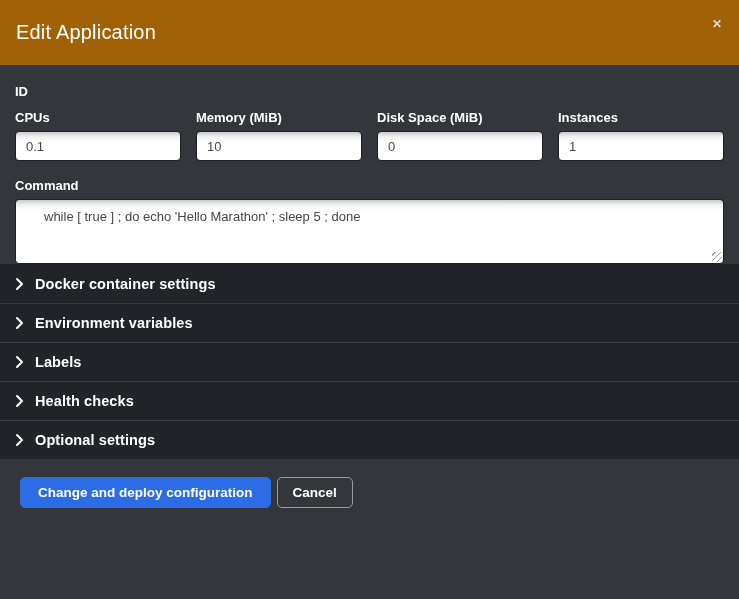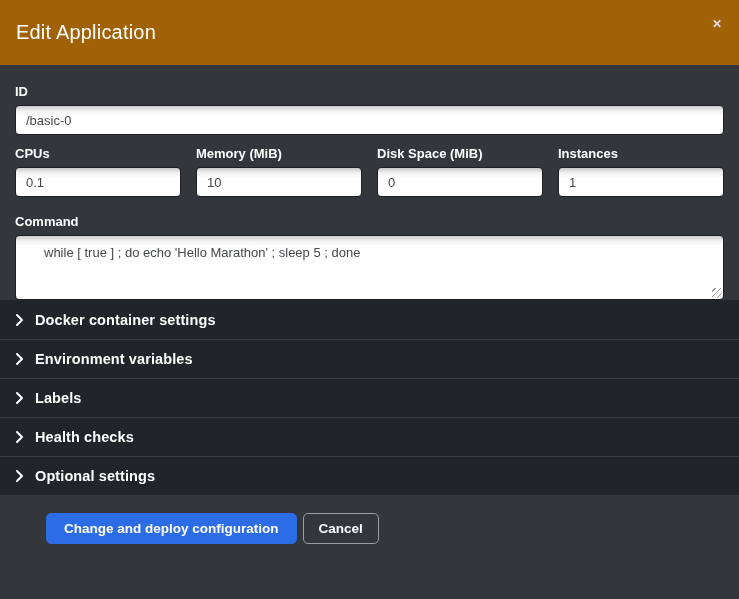--- a/index.html
+++ b/index.html
@@ -118,21 +118,20 @@
     letter-spacing: .1px;
   }
 
   
   .modal-footer {
     flex: 1 1 auto;
     background: #33373b;
     padding: 18px 20px;
     display: flex;
     align-items: flex-start;
-    margin-left: 26px;
   }
   .btn {
     height: 31px;
     display: inline-flex;
     align-items: center;
     justify-content: center;
     border-radius: 5px;
     font-family: "Liberation Sans", sans-serif;
     font-size: 13.5px;
     font-weight: 700;
@@ -159,21 +158,20 @@
 
   <div class="modal-header">
     <div class="modal-title">Edit Application</div>
     <button class="close-btn">✕</button>
   </div>
 
   <div class="modal-body">
 
     <div class="form-group">
       <label class="form-label">ID</label>
-      <input class="text-input" type="text" value="/basic-0" style="">
     </div>
 
     <div class="field-row">
       <div class="form-group">
         <label class="form-label">CPUs</label>
         <input class="text-input" type="text" value="0.1" style="">
       </div>
       <div class="form-group">
         <label class="form-label">Memory (MiB)</label>
         <input class="text-input" type="text" value="10" style="">

